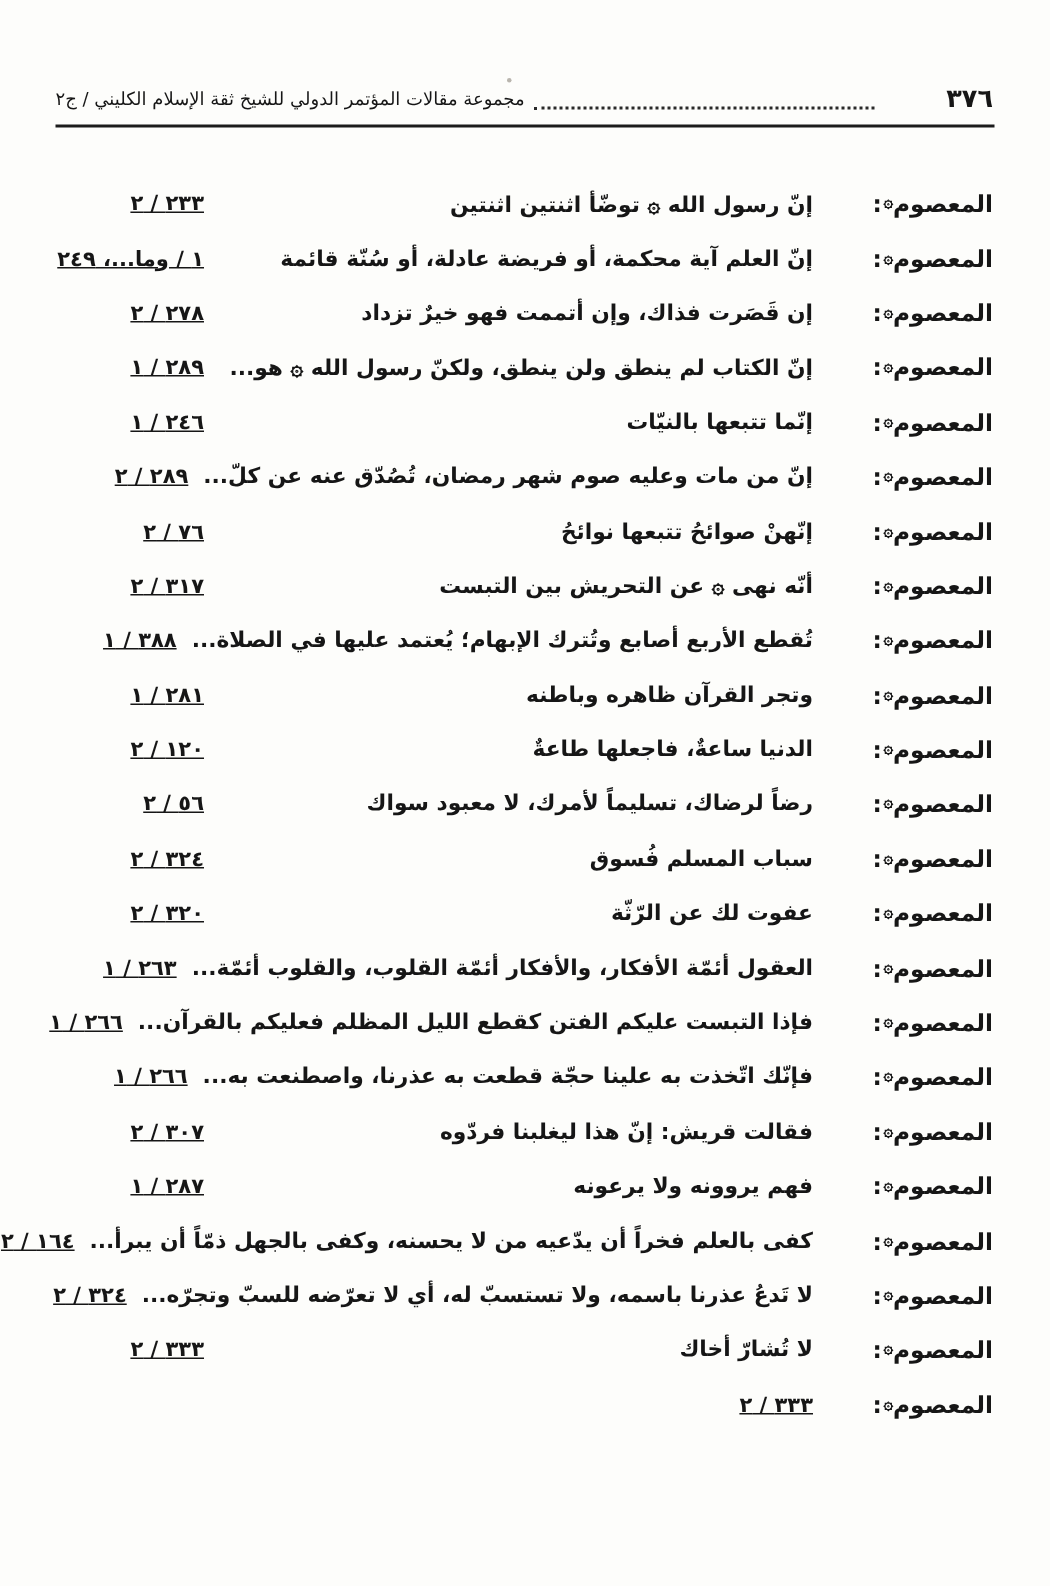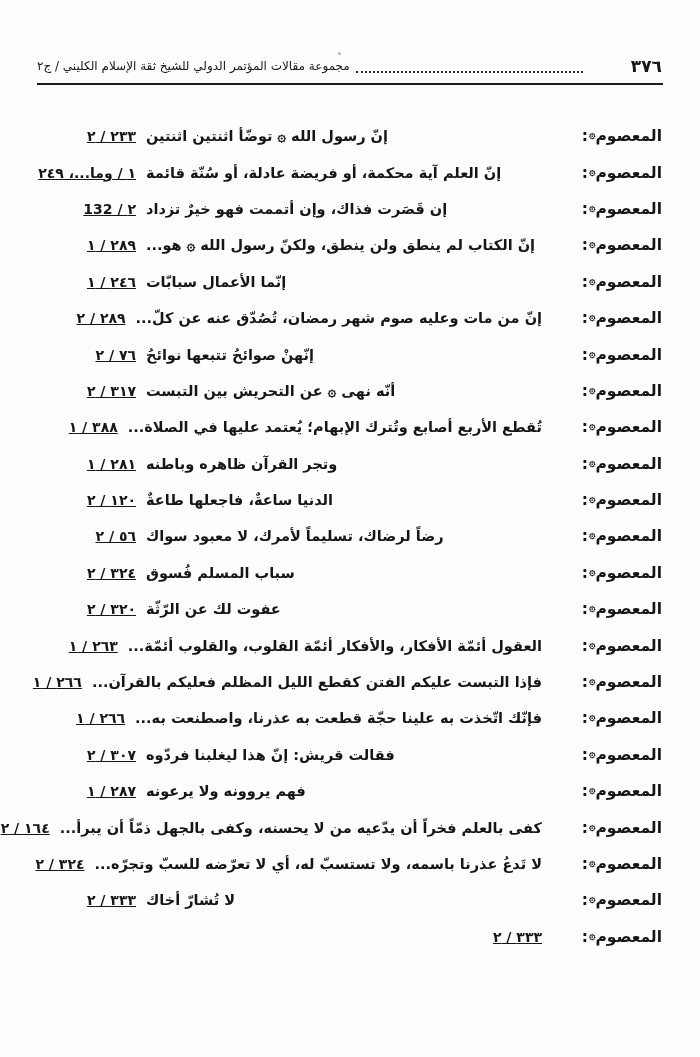--- a/index.html
+++ b/index.html
@@ -62,21 +62,21 @@
     font-weight:bold;
   }
   .honorific{
     font-size:11px;
     vertical-align:3px;
     margin-left:1px;
   }
   .colon{font-weight:bold;}
   .quote{
     flex:1 1 auto;
-    text-align:left;
+    text-align:right;
     white-space:nowrap;
     font-size:14.5px;
     font-weight:bold;
     overflow:visible;
   }
   .ref{
     direction:ltr;
     min-width:98px;
     text-align:right;
     white-space:nowrap;
@@ -117,32 +117,32 @@
 
   <div class="row">
     <span class="label"><span class="speaker">المعصوم</span><span class="honorific">۞</span><span class="colon">:</span></span>
     <span class="quote">إنّ العلم آية محكمة، أو فريضة عادلة، أو سُنّة قائمة</span>
     <span class="ref">١ / وما...، ٢٤٩</span>
   </div>
 
   <div class="row">
     <span class="label"><span class="speaker">المعصوم</span><span class="honorific">۞</span><span class="colon">:</span></span>
     <span class="quote">إن قَصَرت فذاك، وإن أتممت فهو خيرٌ تزداد</span>
-    <span class="ref">132 / ٢</span>
+    <span class="ref">٢٧٨ / ٢</span>
   </div>
 
   <div class="row">
     <span class="label"><span class="speaker">المعصوم</span><span class="honorific">۞</span><span class="colon">:</span></span>
     <span class="quote">إنّ الكتاب لم ينطق ولن ينطق، ولكنّ رسول الله ۞ هو...</span>
     <span class="ref">٢٨٩ / ١</span>
   </div>
 
   <div class="row">
     <span class="label"><span class="speaker">المعصوم</span><span class="honorific">۞</span><span class="colon">:</span></span>
-    <span class="quote">إنّما الأعمال سبابّات</span>
+    <span class="quote">إنّما تتبعها بالنيّات</span>
     <span class="ref">٢٤٦ / ١</span>
   </div>
 
   <div class="row">
     <span class="label"><span class="speaker">المعصوم</span><span class="honorific">۞</span><span class="colon">:</span></span>
     <span class="quote">إنّ من مات وعليه صوم شهر رمضان، تُصُدّق عنه عن كلّ...</span>
     <span class="ref">٢٨٩ / ٢</span>
   </div>
 
   <div class="row">

